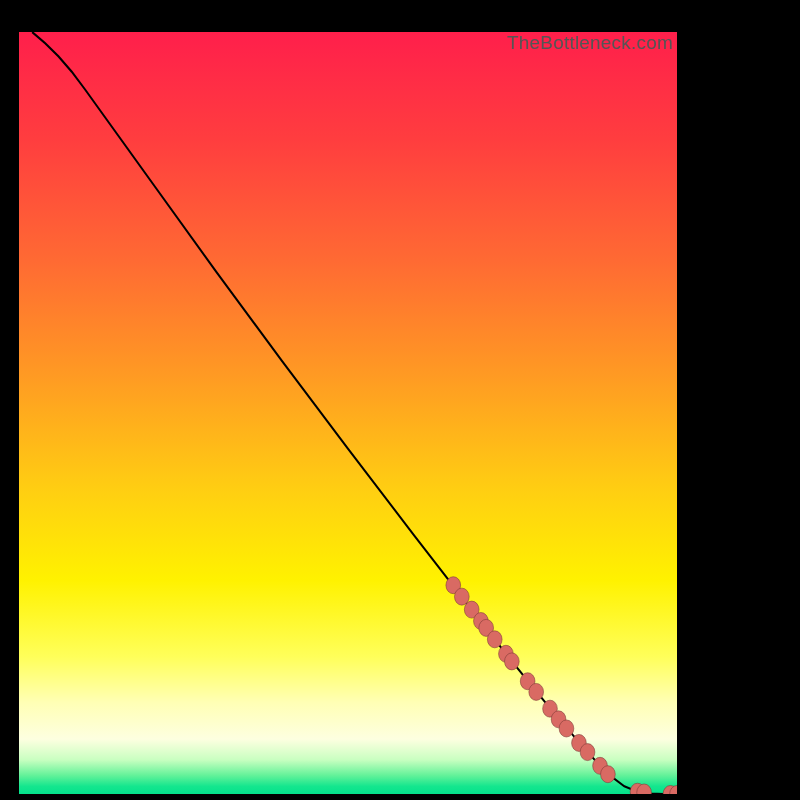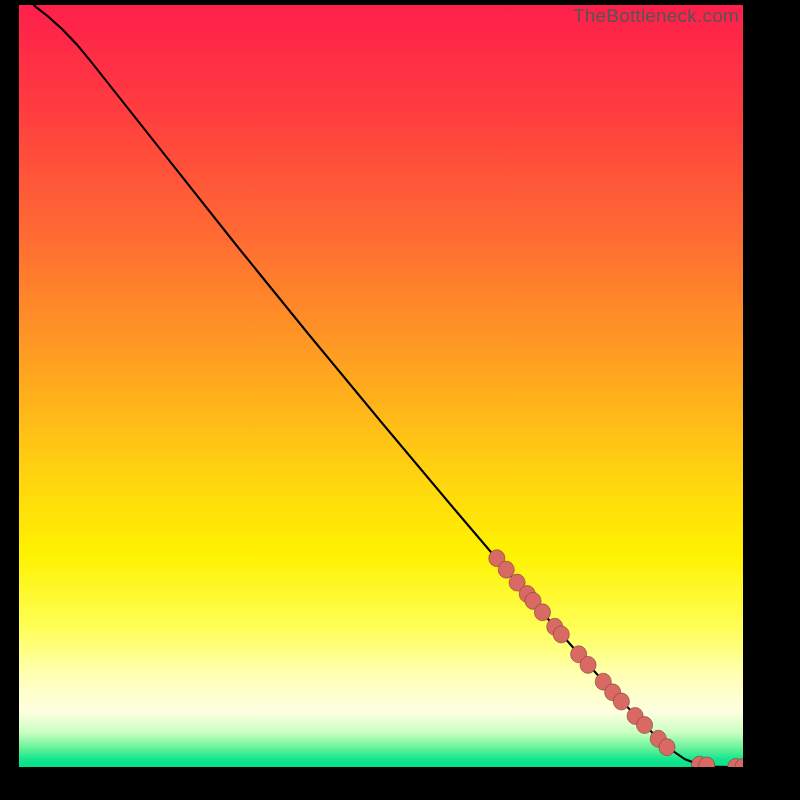--- a/index.html
+++ b/index.html
@@ -7,24 +7,25 @@
     padding: 0;
     width: 800px;
     height: 800px;
     background: #000;
     overflow: hidden;
     font-family: Arial, Helvetica, sans-serif;
   }
   .frame {
     position: absolute;
     left: 19px;
-    top: 5px;
-    width: 724px;
+    top: 32px;
+    width: 614px;
     height: 762px;
     overflow: hidden;
+    padding-left: 44px;
   }
   .gradient {
     position: absolute;
     left: 0;
     top: 0;
     width: 100%;
     height: 100%;
   }
   .watermark {
     position: absolute;

